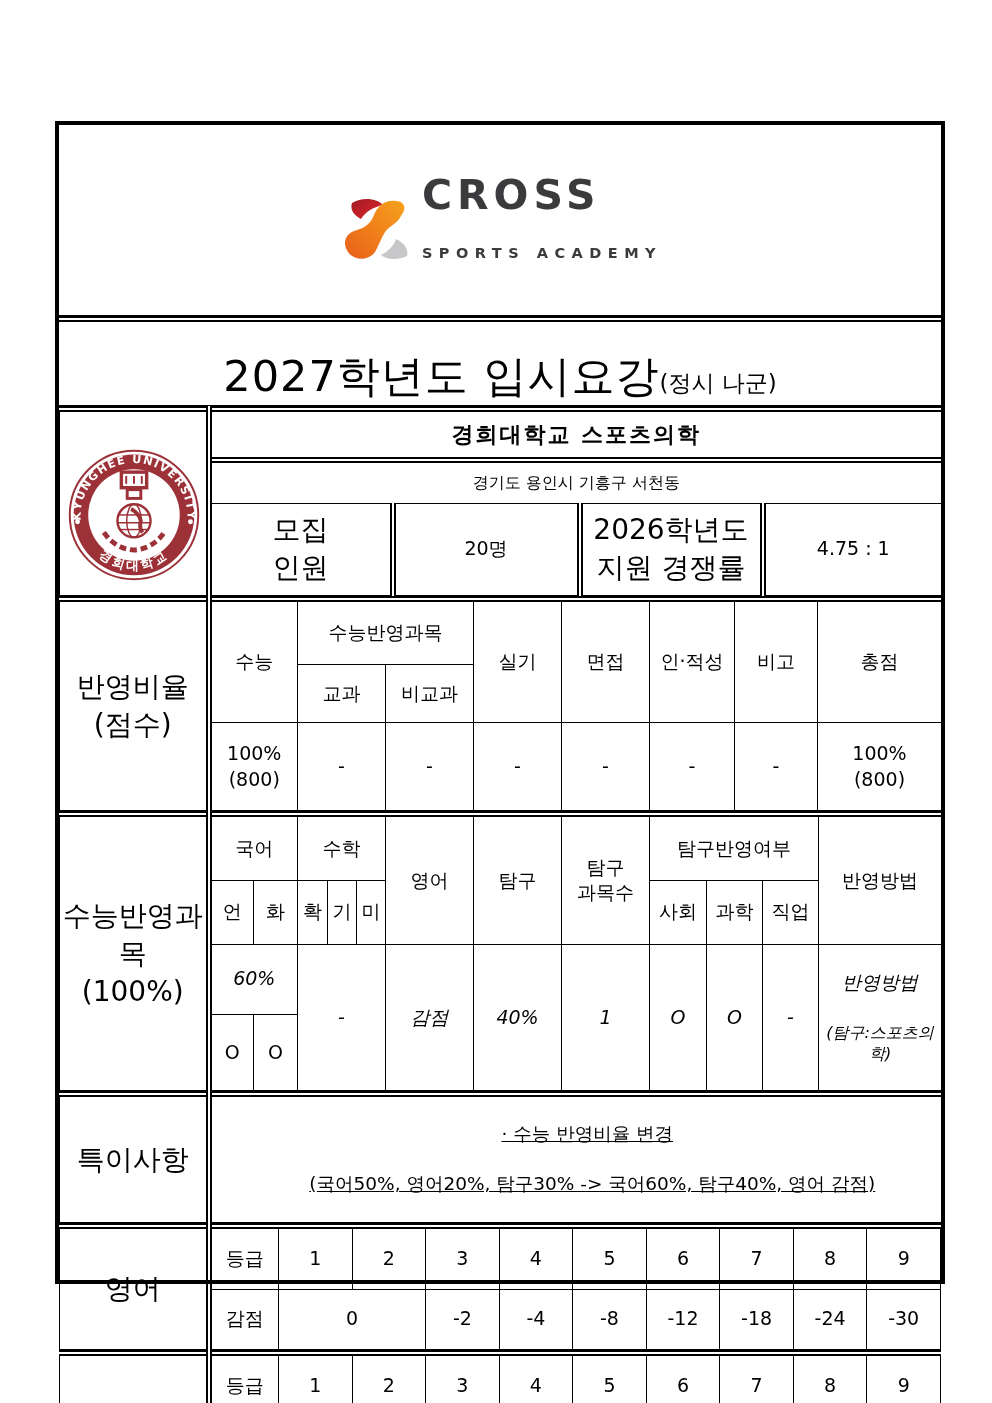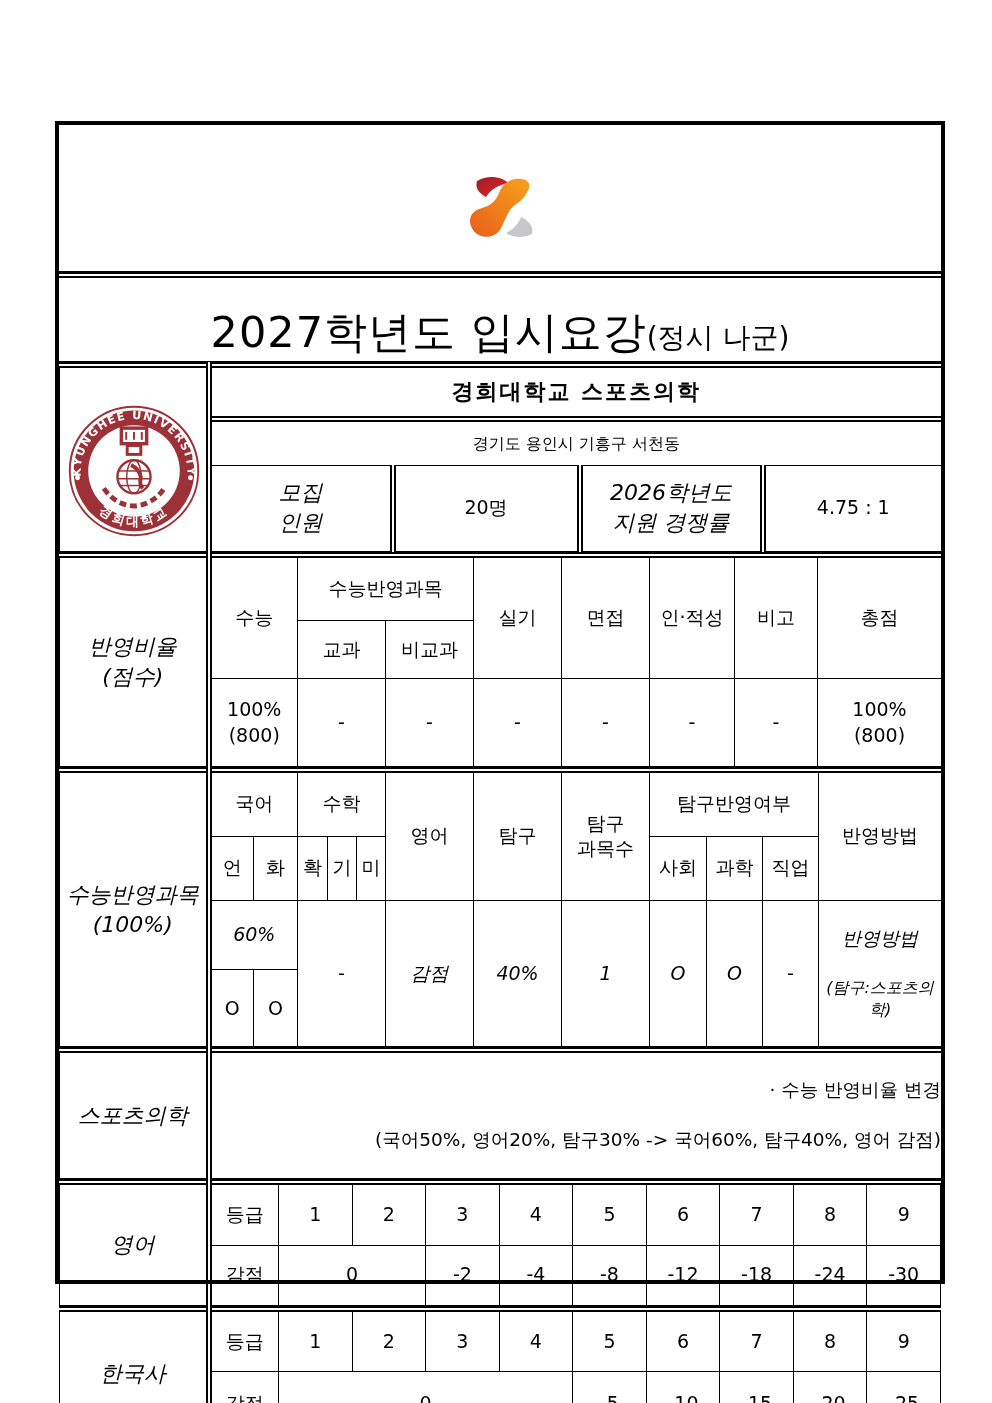--- a/index.html
+++ b/index.html
@@ -31,25 +31,25 @@
     font-size: 41px; font-weight: bold; letter-spacing: 5px;
     color: #3B3B3D; line-height: 0.95; font-family: "DejaVu Sans", sans-serif;
   }
   .brand-sub {
     font-size: 14.5px; font-weight: bold; letter-spacing: 6.5px;
     color: #3B3B3D; margin-top: 3px;
   }
   
   .title-row td { border-left: none; border-right: none; }
   .title-main { font-size: 43px; letter-spacing: 1px; }
-  .title-sub { font-size: 28px; }
+  .title-sub { font-size: 23px; }
   .uni-name { font-size: 22px; font-weight: bold; letter-spacing: 2px; }
   .addr { font-size: 16px; }
-  .lbl { font-size: 22px; font-style: italic; }
-  .notes-cell { text-align: right; padding-left: 22px; font-size: 18.5px; }
+  .lbl { font-size: 28px; }
+  .notes-cell { text-align: center; padding-left: 22px; font-size: 18.5px; text-decoration: underline; }
   .notes-cell .l2 { margin-left: 10px; }
   .m2 { font-size: 16px; }
   .seal-td { padding: 1px; }
 </style>
 </head>
 <body>
 
 <div class="sheet">
   <div class="frame">
 
@@ -68,20 +68,24 @@
                   <linearGradient id="gOr" x1="1" y1="0" x2="0" y2="1">
                     <stop offset="0" stop-color="#F6A21C"></stop>
                         <stop offset="0.55" stop-color="#EF7D1A"></stop>
                         <stop offset="1" stop-color="#E85E1B"></stop>
                   </linearGradient>
                 </defs>
                 <path d="M14,5 C24,-1 38,0 45,7 C36,9 28,13 23,21 C15,17 12,11 14,5 Z" fill="url(#gRed)"></path>
                 <path d="M63,4 C49,0 40,7 36,17 C33,25 27,30 19,32 C7,35 4,45 10,54 C16,63 31,63 37,54 C41,47 43,40 47,34 C51,28 59,26 63,18 C67,12 68,8 63,4 Z" fill="url(#gOr)"></path>
                 <path d="M58,41 C66,45 71,51 69,58 C61,62 49,62 43,57 C51,53 56,47 58,41 Z" fill="#C7C7C9"></path>
               </svg>
+            </span>
+            <span class="brandtext">
+              <div class="brand-name">CROSS</div>
+              <div class="brand-sub">SPORTS ACADEMY</div>
             </span>
           </div>
         </td>
       </tr>
     </tbody>
       </table>
 
     <table class="sec">
       <tbody>
           <tr class="title-row" style="height:70px;">
@@ -254,21 +258,21 @@
     </tbody>
       </table>
 
     <table class="sec">
       <colgroup>
           <col style="width:149px">
           <col style="width:733px">
         </colgroup>
       <tbody>
           <tr style="height:70px;">
-        <td class="dr lbl">스포츠의학</td>
+        <td class="dr lbl">특이사항</td>
         <td class="notes-cell">
           <div>· 수능 반영비율 변경</div>
           <div class="l2">(국어50%, 영어20%, 탐구30% -&gt; 국어60%, 탐구40%, 영어 감점)</div>
         </td>
       </tr>
     </tbody>
       </table>
 
     <table class="sec">
       <colgroup>

